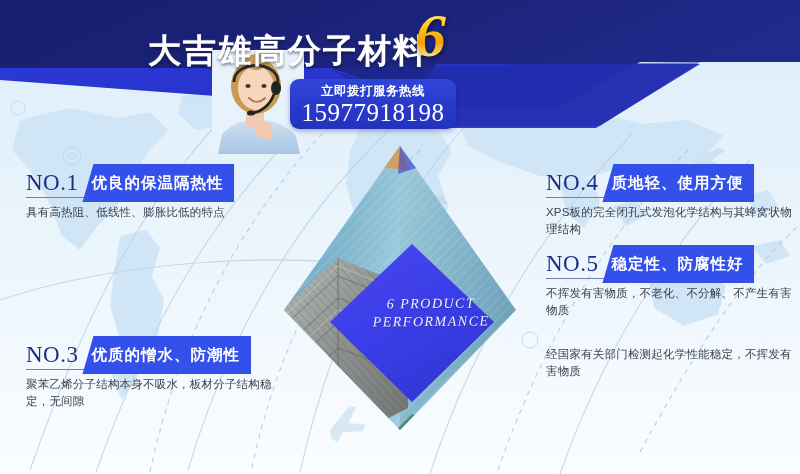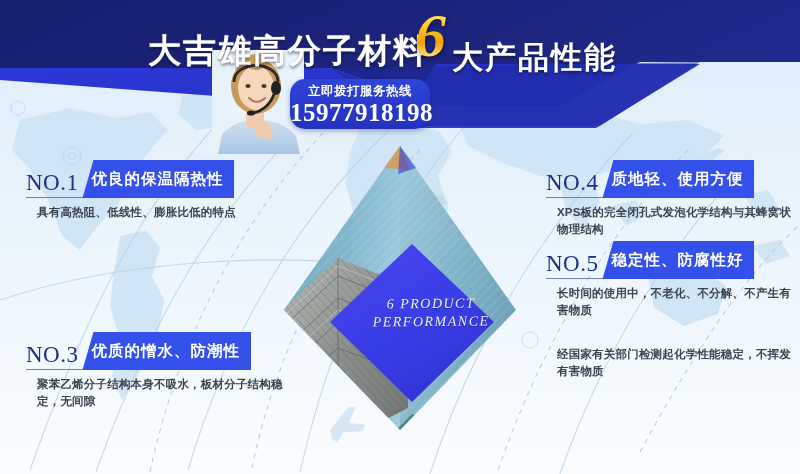--- a/index.html
+++ b/index.html
@@ -64,35 +64,35 @@
   .operator {
     position:absolute; z-index:5;
     left:212px; top:50px; width:92px; height:104px;
     overflow:hidden;
   }
   .operator svg { display:block; }
 
   
   .hotline {
     position:absolute; z-index:8;
-    left:290px; top:79px; width:140px; height:50px;
+    left:290px; top:79px; width:166px; height:50px;
     background:linear-gradient(#2f45d8,#2331bf);
-    border-radius:15px;
+    border-radius:9px;
     box-shadow:0 2px 5px rgba(20,30,110,.35);
     padding:4px 0 0 0;
     text-align:center;
   }
   .hotline-label {
     font-size:12.5px; font-weight:bold; color:#ffffff;
     letter-spacing:.5px; line-height:16px;
   }
   .hotline-number {
     font-family:"Liberation Serif","DejaVu Serif",serif;
     font-size:25px; color:#ffffff; letter-spacing:.5px;
-    line-height:28px; font-weight:bold;
+    line-height:28px; font-weight:normal;
   }
 
   
   .center-art {
     position:absolute; z-index:2;
     left:280px; top:140px; width:290px; height:300px;
   }
   .center-art svg { display:block; }
   .center-caption {
     position:absolute; z-index:3;
@@ -107,21 +107,21 @@
 
   
   .feature {
     position:absolute; z-index:5;
   }
   .feature.left  { left:26px;  width:268px; }
   .feature.right { left:546px; width:250px; }
 
   .feat-head {
     position:relative; height:30px;
-    display:flex; align-items:flex-end;
+    display:flex; align-items:center;
   }
   .feat-no {
     font-family:"Liberation Serif","DejaVu Serif",serif;
     font-size:23px; color:#1b2f86; line-height:28px;
     letter-spacing:.5px; white-space:nowrap;
     padding-right:6px;
     border-bottom:1.5px solid #6f7fae;
     height:29px;
   }
   .feat-bar {
@@ -136,22 +136,21 @@
   }
   .feat-bar span {
     font-size:15.5px; font-weight:bold; color:#ffffff;
     letter-spacing:1px; white-space:nowrap;
     line-height:20px;
   }
   .feat-body {
     margin-top:6px;
     font-size:11.5px; line-height:17px;
     color:#3a4250; letter-spacing:.2px;
-    font-weight:bold;
-    margin-left:11px;
+    font-weight:normal;
   }
 </style>
 </head>
 <body>
 
 <div id="page">
 
   <div class="bg-map">
     <svg viewBox="0 0 800 474" preserveAspectRatio="none">
       <defs>
@@ -366,21 +365,20 @@
       <path d="M440 106 L560 106 L640 62 L800 62 L800 76 L700 76 L596 130 L452 130 Z" fill="#1b2277" opacity="0"></path>
       <path d="M436 64 L700 64 L596 128 L392 128 Z" fill="#2731c9" opacity=".95"></path>
       <path d="M330 68 L700 62 L600 126 L420 126 Z" fill="#1e2a9c" opacity=".55"></path>
 
       <rect x="42" y="66" width="26" height="20" fill="#bedcf2" opacity=".0"></rect>
     </svg>
   </div>
 
   <div class="header-title">大吉雄高分子材料</div>
   <div class="header-six">6</div>
-  <div class="header-sub">大产品性能</div>
 
   <div class="hotline">
     <div class="hotline-label">立即拨打服务热线</div>
     <div class="hotline-number">15977918198</div>
   </div>
 
   <div class="feature left" style="top:168px">
     <div class="feat-head">
       <div class="feat-no">NO.1</div>
       <div class="feat-bar">
@@ -411,20 +409,20 @@
     <div class="feat-body">XPS板的完全闭孔式发泡化学结构与其蜂窝状物理结构</div>
   </div>
 
   <div class="feature right" style="top:249px">
     <div class="feat-head">
       <div class="feat-no">NO.5</div>
       <div class="feat-bar">
         <span>稳定性、防腐性好</span>
       </div>
     </div>
-    <div class="feat-body">长时间的使用中，不老化、不分解、不产生有害物质</div>
+    <div class="feat-body">不挥发有害物质，不老化、不分解、不产生有害物质</div>
   </div>
 
   <div class="feature right" style="top:340px">
     <div class="feat-body">经国家有关部门检测起化学性能稳定，不挥发有害物质</div>
   </div>
 
 </div>
 
 </body></html>

